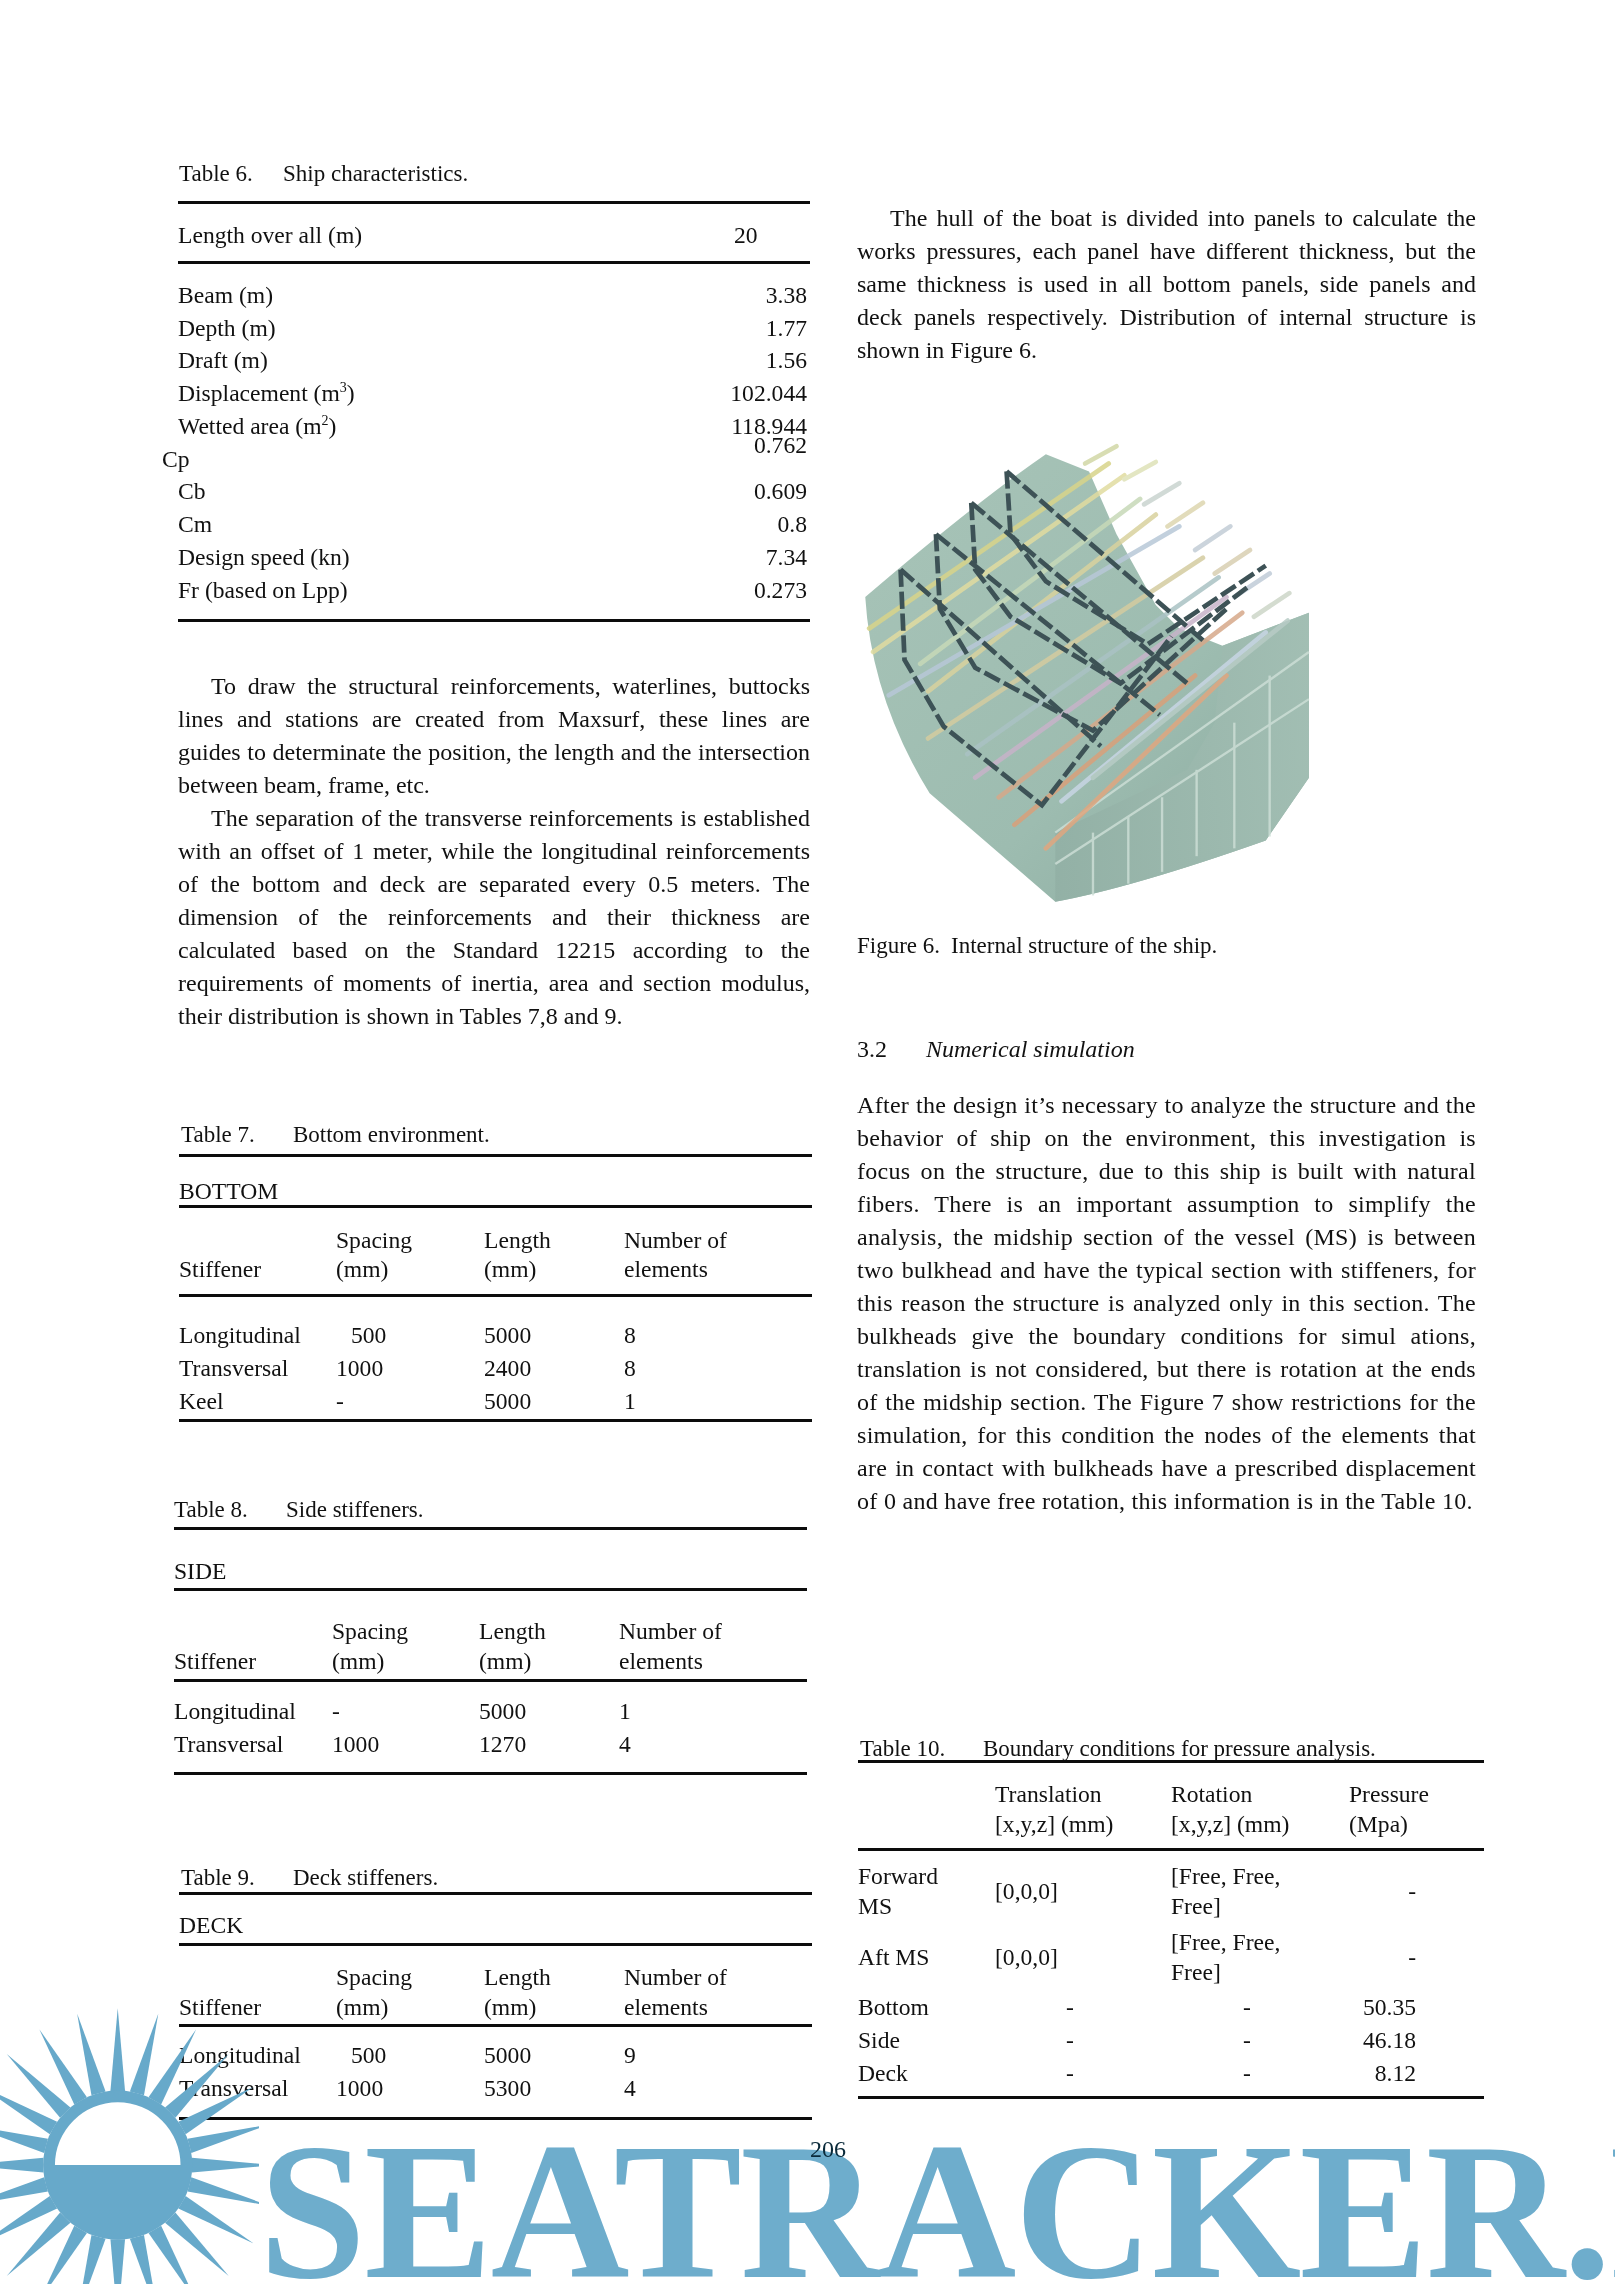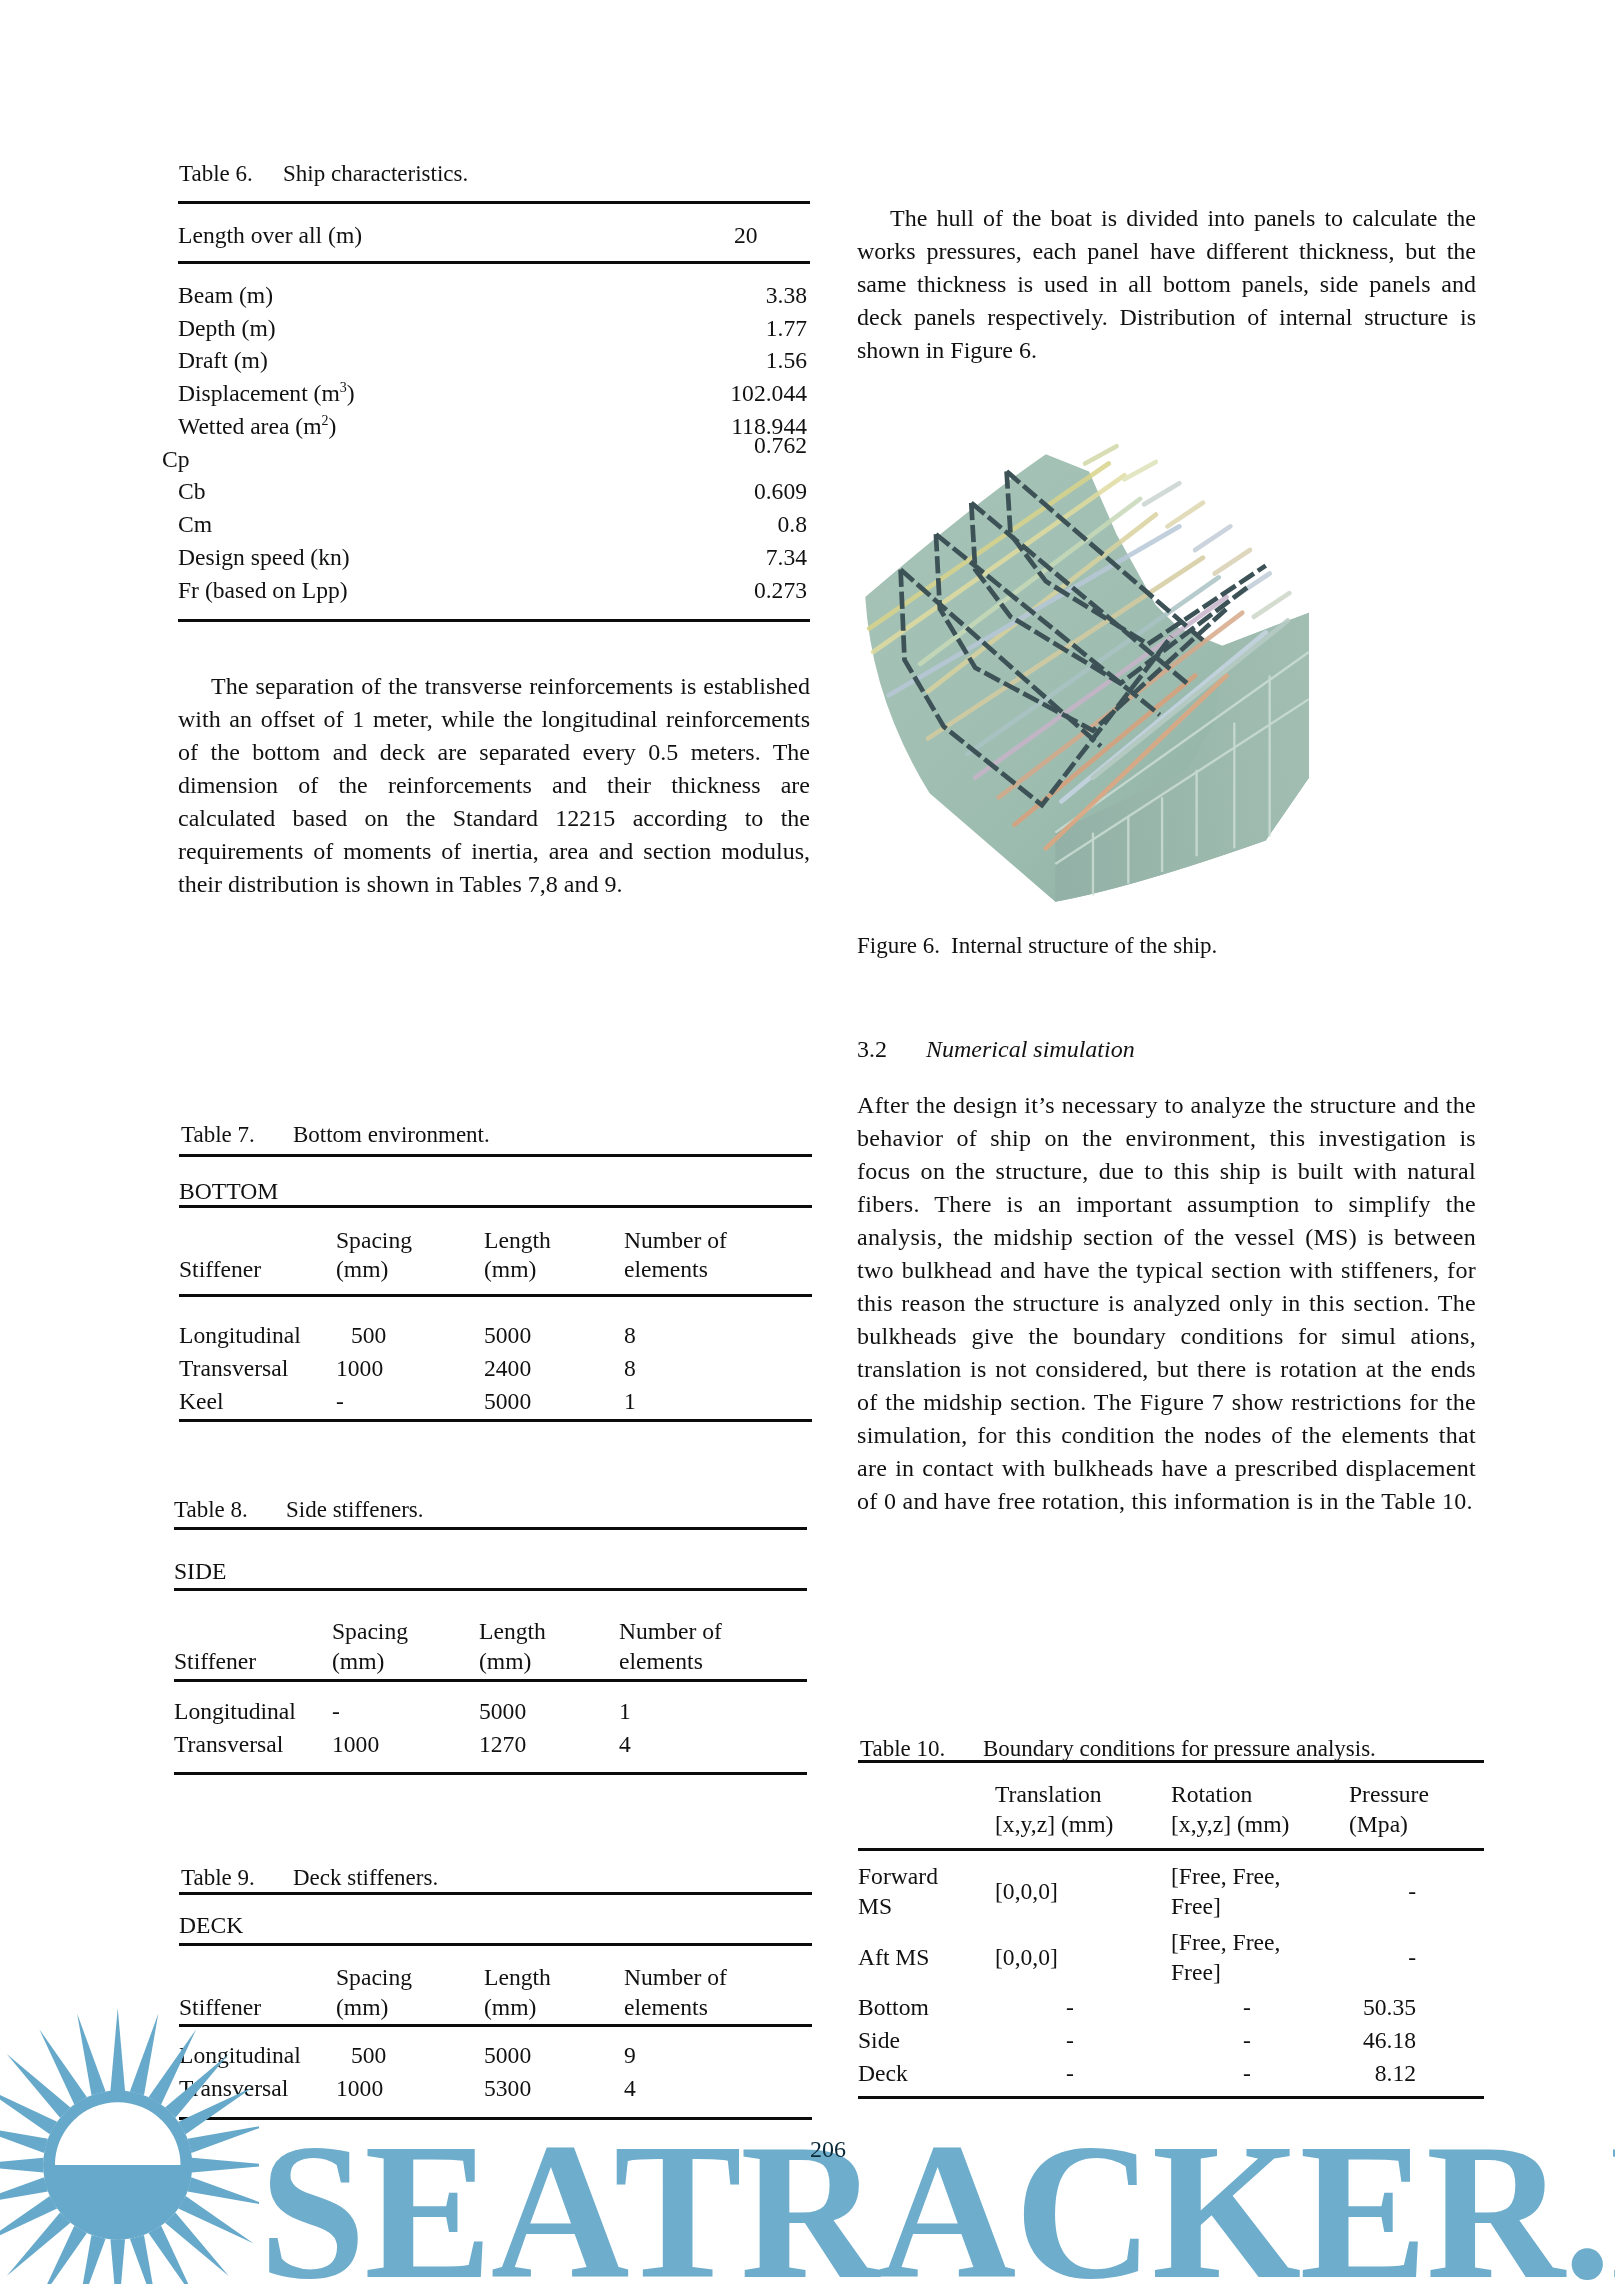--- a/index.html
+++ b/index.html
@@ -53,20 +53,21 @@
     <div class="cell" style="left:178px; top:509px;">Cm</div>
     <div class="cell num-r" style="left:692px; width:115px; top:509px;">0.8</div>
     <div class="cell" style="left:178px; top:542px;">Design speed (kn)</div>
     <div class="cell num-r" style="left:692px; width:115px; top:542px;">7.34</div>
     <div class="cell" style="left:178px; top:575px;">Fr (based on Lpp)</div>
     <div class="cell num-r" style="left:692px; width:115px; top:575px;">0.273</div>
   </div>
 <div class="rule" style="left:178px; top:619px; width:632px;"></div>
 
 <div class="para" style="left:178px; top:670px; width:632px;">
+  <p>To draw the structural reinforcements, waterlines, buttocks lines and stations are created from Maxsurf, these lines are guides to determinate the position, the length and the intersection between beam, frame, etc.</p>
   <p>The separation of the transverse reinforcements is established with an offset of 1 meter, while the longitudinal reinforcements of the bottom and deck are separated every 0.5 meters. The dimension of the reinforcements and their thickness are calculated based on the Standard 12215 according to the requirements of moments of inertia, area and section modulus, their distribution is shown in Tables 7,8 and 9.</p>
 </div>
 
 <div class="abs cap" style="left:181px; top:1121px;">
   <span class="lbl" style="width:112px">Table 7.</span><span>Bottom environment.</span>
 </div>
 <div class="rule" style="left:179px; top:1154px; width:633px;"></div>
 <div class="cell" style="left:179px; top:1176px;">BOTTOM</div>
 <div class="rule" style="left:179px; top:1205px; width:633px;"></div>
 <div>

